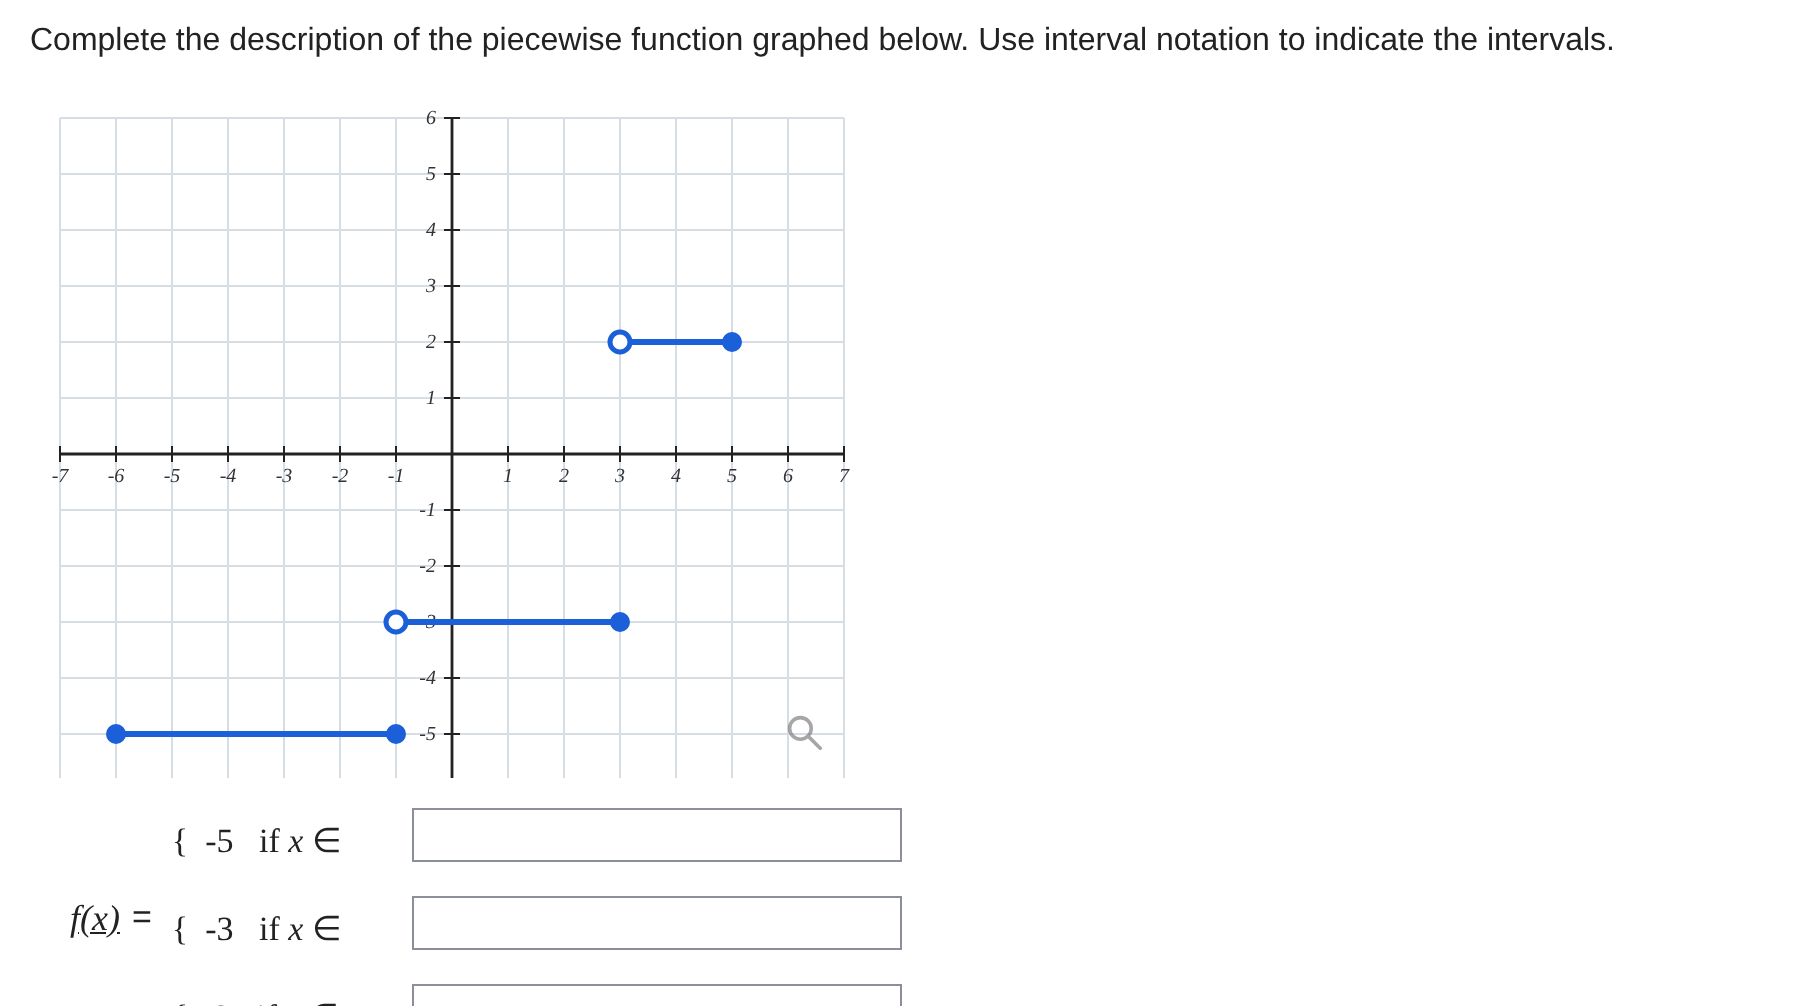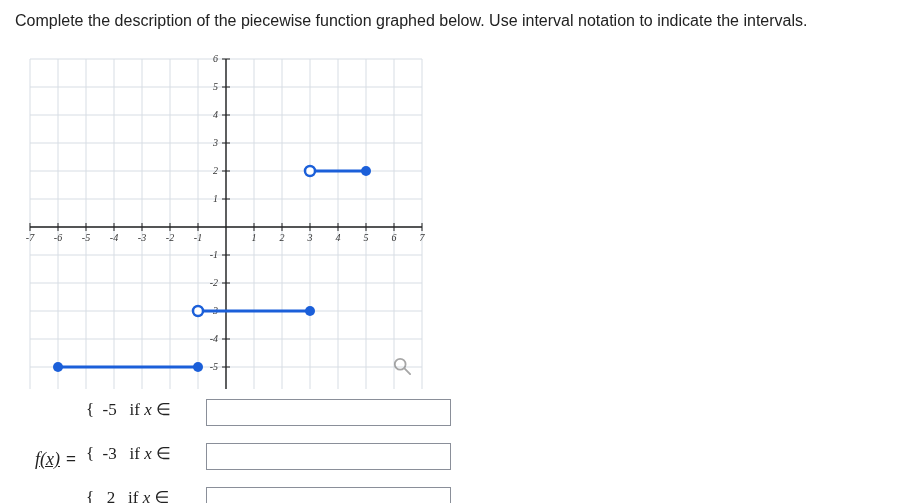--- a/index.html
+++ b/index.html
@@ -42,21 +42,21 @@
     text-decoration: underline;
   }
   .eq { font-size: 17px; margin-right: 10px;}
   .pieces {
     display: flex;
     flex-direction: column;
     gap: 12px;
   }
   .piece-row {
     display: flex;
-    align-items: flex-start;
+    align-items: flex-end;
     height: 32px;
   }
   .piece-text {
     font-family: Georgia, 'Times New Roman', serif;
     font-size: 17px;
     width: 120px;
     white-space: pre;
   }
   .piece-text .var {
     font-style: italic;

